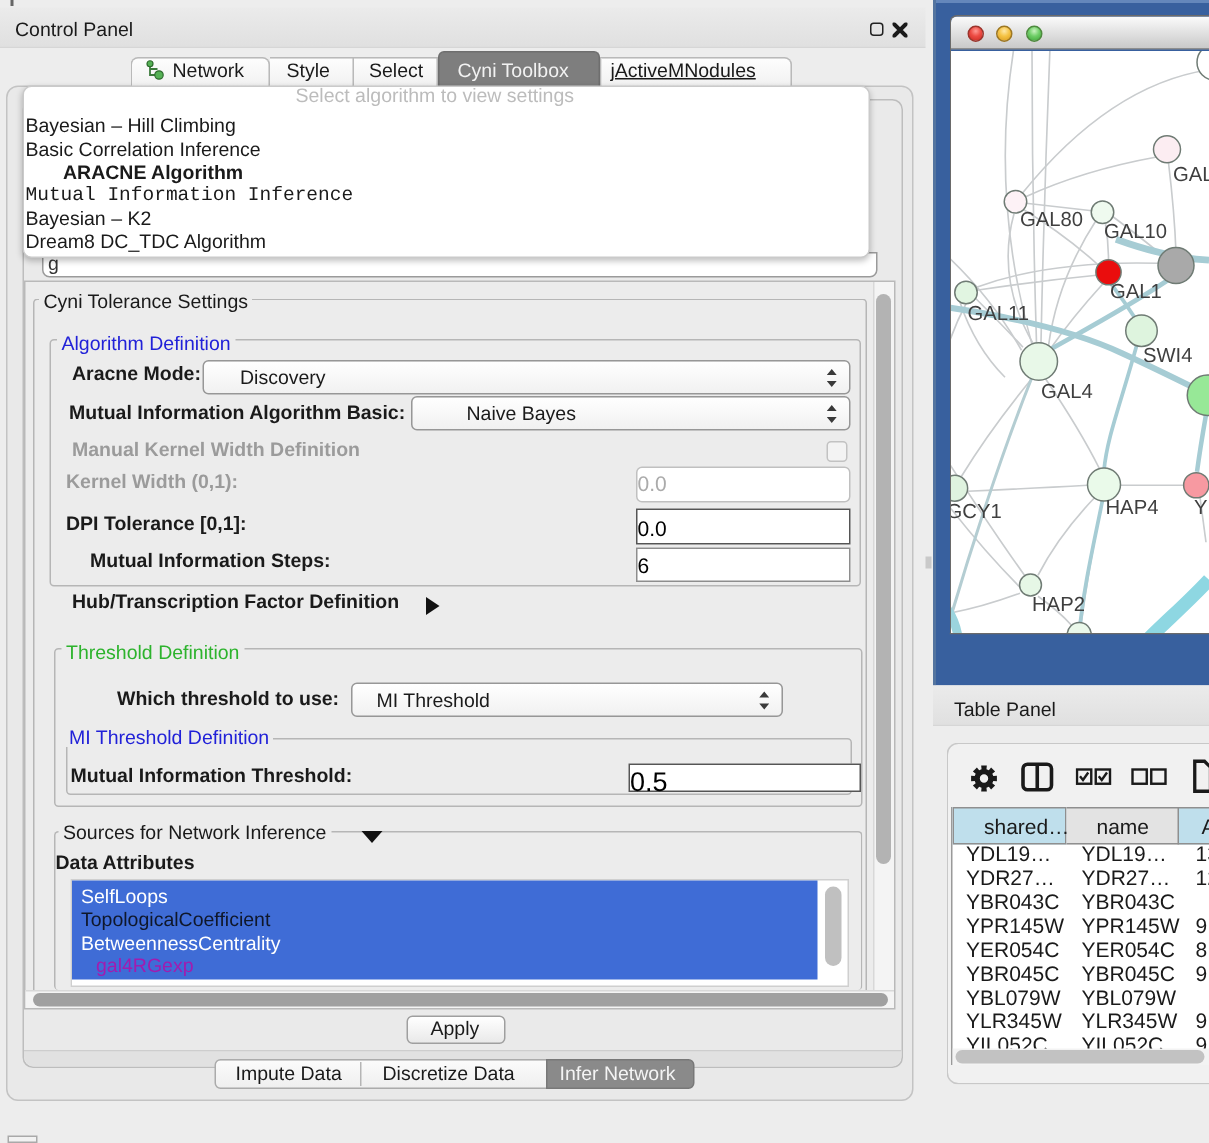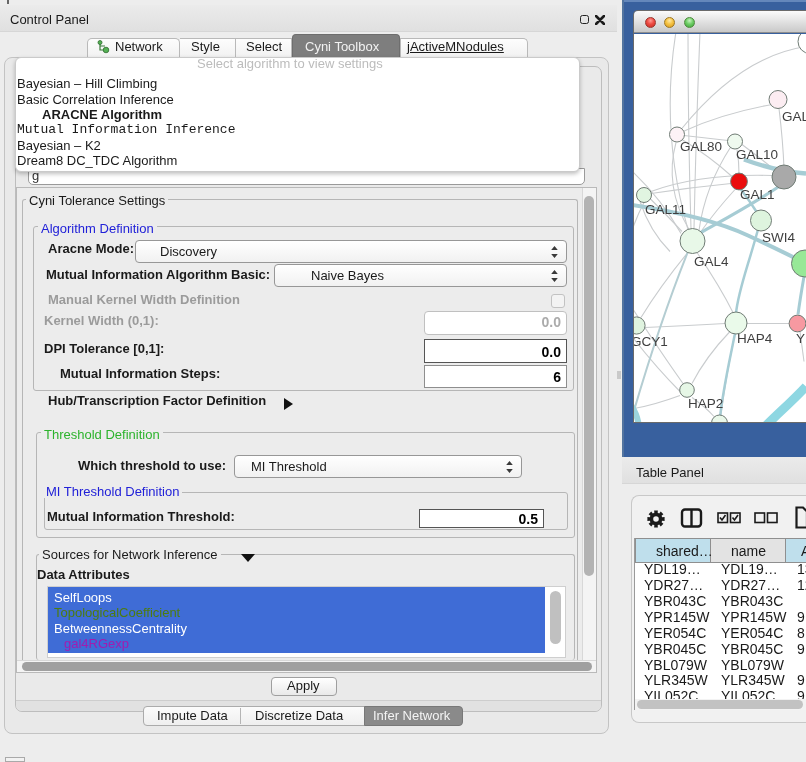--- a/index.html
+++ b/index.html
@@ -5,21 +5,21 @@
 * { margin:0; padding:0; box-sizing:border-box; }
 html,body { width:806px; height:762px; overflow:hidden; }
 body { font-family:"Liberation Sans", sans-serif; font-size:13px; background:#ededed; position:relative; }
 .abs { position:absolute; }
 .t { position:absolute; line-height:1; white-space:nowrap; color:#1a1a1a; }
 .b { font-weight:bold; }
 .grp { position:absolute; border:1px solid #b6b6b6; border-radius:3px; }
 .grplab { position:absolute; background:#ececec; padding:0 3px; line-height:1; }
 .combo { position:absolute; border:1px solid #979797; border-radius:4px; background:linear-gradient(#ffffff,#f1f1f1); }
 .combo .ar { position:absolute; right:7px; top:50%; width:9px; height:14px; margin-top:-7px; }
-.fld { position:absolute; background:#fff; text-align:right; line-height:1;font-weight:bold; }
+.fld { position:absolute; background:#fff; line-height:1; }
 </style>
 </head>
 <body>
 
 <div class="abs" style="left:0;top:0;width:622px;height:762px;background:#ededed;"></div>
 <div class="abs" style="left:7px;top:0;width:2px;height:4px;background:#666;"></div>
 
 <div class="abs" style="left:0;top:5px;width:617px;height:27px;background:linear-gradient(#ebebeb,#e0e0e0);border-bottom:1px solid #d6d6d6;"></div>
 <div class="t" style="left:10px;top:13px;font-size:13px;">Control Panel</div>
 <div class="abs" style="left:579.5px;top:15px;width:9.5px;height:8.5px;border:1.8px solid #222;border-radius:2.5px;"></div>
@@ -92,32 +92,32 @@
 <div class="t b" style="left:78px;top:459px;">Which threshold to use:</div>
 <div class="combo" style="left:234px;top:455px;width:288px;height:23px;">
     <span class="t" style="left:16px;top:3.5px;">MI Threshold</span>
 <svg class="ar" viewBox="0 0 9 14">
       <path d="M1.2 5 L4.5 1 L7.8 5 Z M1.2 9 L4.5 13 L7.8 9 Z" fill="#3a3a3a"></path>
     </svg>
   </div>
 <div class="grp" style="left:44px;top:492px;width:524px;height:38px;"></div>
 <div class="grplab t" style="left:43px;top:485px;color:#2121d8;">MI Threshold Definition</div>
 <div class="t b" style="left:47px;top:510px;">Mutual Information Threshold:</div>
-<div class="fld" style="left:419px;top:508.5px;width:125px;height:19.5px;border:1px solid #555;color:#000;font-size:14px;padding:2px 5px 0 0;">0.5</div>
+<div class="fld" style="left:419px;top:508.5px;width:155px;height:19.5px;border:1px solid #555;color:#000;font-size:18px;padding:2px 5px 0 0;">0.5</div>
 
 <div class="grp" style="left:36px;top:554px;width:539px;height:106px;border-bottom:none;"></div>
 <div class="grplab t" style="left:39px;top:548px;">Sources for Network Inference</div>
 <svg class="abs" style="left:240px;top:552px;" width="16" height="11" viewBox="0 0 16 11">
     <path d="M1 2 L15 2 L8 10 Z" fill="#111"></path>
   </svg>
 <div class="t b" style="left:37px;top:568px;">Data Attributes</div>
 <div class="abs" style="left:47px;top:586px;width:519px;height:72px;background:#fff;border:1px solid #cfcfcf;"></div>
 <div class="abs" style="left:47.7px;top:587px;width:497px;height:65.5px;background:#3f6cd6;"></div>
 <div class="t" style="left:54px;top:590.5px;color:#fff;">SelfLoops</div>
-<div class="t" style="left:54px;top:606px;color:#4d7c0f;">TopologicalCoefficient</div>
+<div class="t" style="left:54px;top:606px;color:#0f172a;">TopologicalCoefficient</div>
 <div class="t" style="left:54px;top:621.5px;color:#fff;">BetweennessCentrality</div>
 <div class="t" style="left:64px;top:637px;color:#a21caf;">gal4RGexp</div>
 <div class="abs" style="left:550px;top:591px;width:11px;height:53px;background:#c0c0c0;border-radius:6px;"></div>
 
 <div class="abs" style="left:15px;top:57px;width:565px;height:115px;background:#fff;border:1px solid #cacaca;border-radius:6px;box-shadow:0 2px 4px rgba(0,0,0,0.25);"></div>
 <div class="t" style="left:197px;top:56.5px;color:#bcbcbc;text-align:right;">Select algorithm to view settings</div>
 <div class="t" style="left:17px;top:76.5px;">Bayesian – Hill Climbing</div>
 <div class="t" style="left:17px;top:92.5px;">Basic Correlation Inference</div>
 <div class="t b" style="left:17px;top:107.5px;margin-left:25px;">ARACNE Algorithm</div>
 <div class="t" style="left:17px;top:123px;font-family:Liberation Mono, monospace;">Mutual Information Inference</div>

